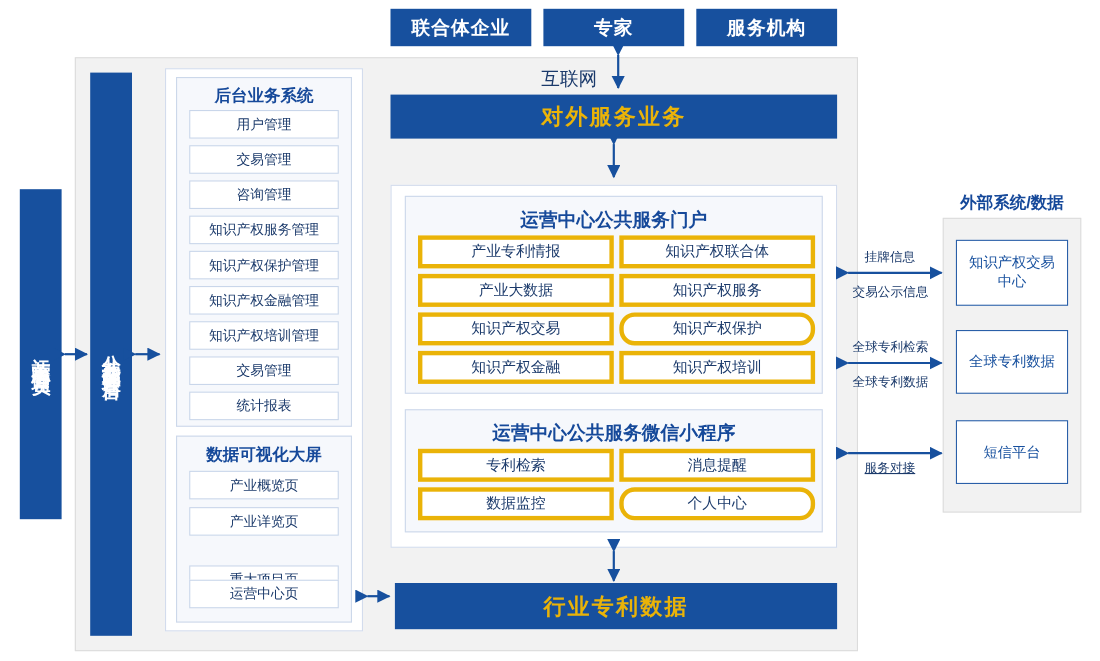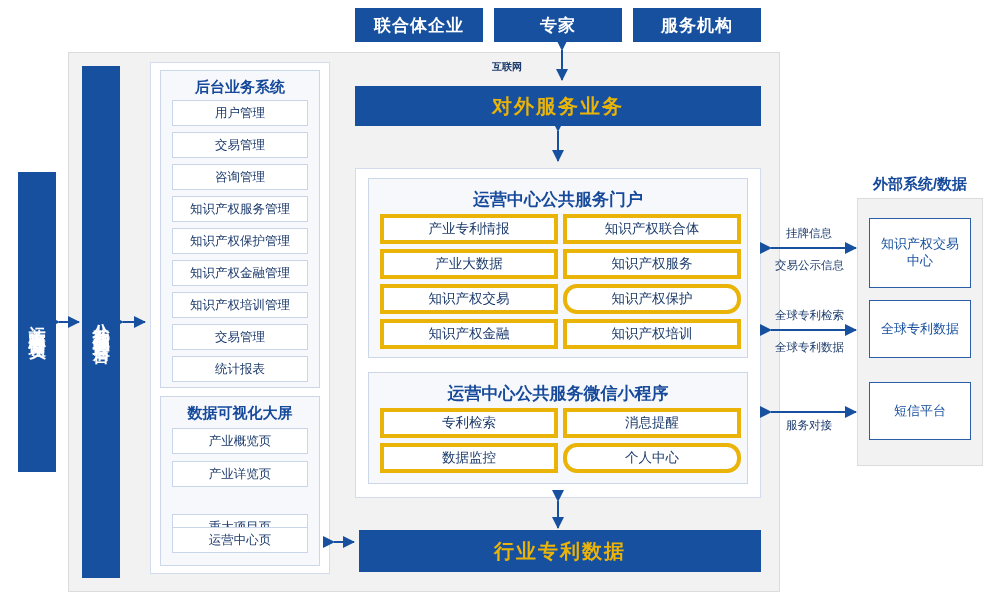--- a/index.html
+++ b/index.html
@@ -108,21 +108,21 @@
 </div>
 <div class="abs topbox" style="left:494px;top:8px;width:128px;height:34px;">
   <span>专家</span>
 </div>
 <div class="abs topbox" style="left:633px;top:8px;width:128px;height:34px;">
   <span>服务机构</span>
 </div>
 
 <div class="abs grey-panel" style="left:68px;top:52px;width:712px;height:540px;"></div>
 
-<div class="abs lbl" style="left:492px;top:60px;font-weight:bold;font-size:10px;">互联网</div>
+<div class="abs lbl" style="left:492px;top:60px;font-weight:normal;font-size:17px;">互联网</div>
 <svg class="abs" style="left:552px;top:44px;width:20px;height:42px;">
   <defs>
     <marker id="ah" markerWidth="7" markerHeight="7" refX="5.5" refY="3" orient="auto">
       <path d="M0,0 L6,3 L0,6 z" fill="#17509e"></path>
     </marker>
   </defs>
   <line x1="10" y1="6" x2="10" y2="36" stroke="#17509e" stroke-width="2" marker-start="url(#ah)" marker-end="url(#ah)"></line>
 </svg>
 
 <div class="abs banner" style="left:355px;top:86px;width:406px;height:40px;">
@@ -251,21 +251,21 @@
   <line x1="10" y1="3" x2="10" y2="30" stroke="#17509e" stroke-width="2" marker-start="url(#ah)" marker-end="url(#ah)"></line>
 </svg>
 
 <div class="abs banner" style="left:359px;top:530px;width:402px;height:42px;">
   <span>行业专利数据</span>
 </div>
 
 <div class="abs grey-panel" style="left:857px;top:198px;width:126px;height:268px;"></div>
 <div class="abs section-head" style="left:850px;top:175px;width:140px;font-size:15px;">外部系统/数据</div>
 
-<div class="abs cell-ext" style="left:869px;top:218px;width:102px;height:70px;">
+<div class="abs cell-ext" style="left:869px;top:218px;width:102px;height:60px;">
     <span style="padding:0 10px;">知识产权交易中心</span>
   </div>
 <div class="abs cell-ext" style="left:869px;top:300px;width:102px;height:58px;">
     <span style="padding:0 10px;">全球专利数据</span>
   </div>
 <div class="abs cell-ext" style="left:869px;top:382px;width:102px;height:58px;">
     <span style="padding:0 10px;">短信平台</span>
   </div>
 
 <svg class="abs" style="left:768px;top:238px;width:94px;height:20px;">
@@ -275,13 +275,13 @@
   <line x1="3" y1="10" x2="88" y2="10" stroke="#17509e" stroke-width="2" marker-start="url(#ah)" marker-end="url(#ah)"></line>
 </svg>
 <svg class="abs" style="left:768px;top:402px;width:94px;height:20px;">
   <line x1="3" y1="10" x2="88" y2="10" stroke="#17509e" stroke-width="2" marker-start="url(#ah)" marker-end="url(#ah)"></line>
 </svg>
 
 <div class="abs lbl" style="left:786px;top:226px;">挂牌信息</div>
 <div class="abs lbl" style="left:775px;top:258px;">交易公示信息</div>
 <div class="abs lbl" style="left:775px;top:308px;">全球专利检索</div>
 <div class="abs lbl" style="left:775px;top:340px;">全球专利数据</div>
-<div class="abs lbl" style="left:786px;top:418px;">服务对接</div>
+<div class="abs lbl" style="left:786px;top:418px;text-decoration:underline;">服务对接</div>
 
 </body></html>

